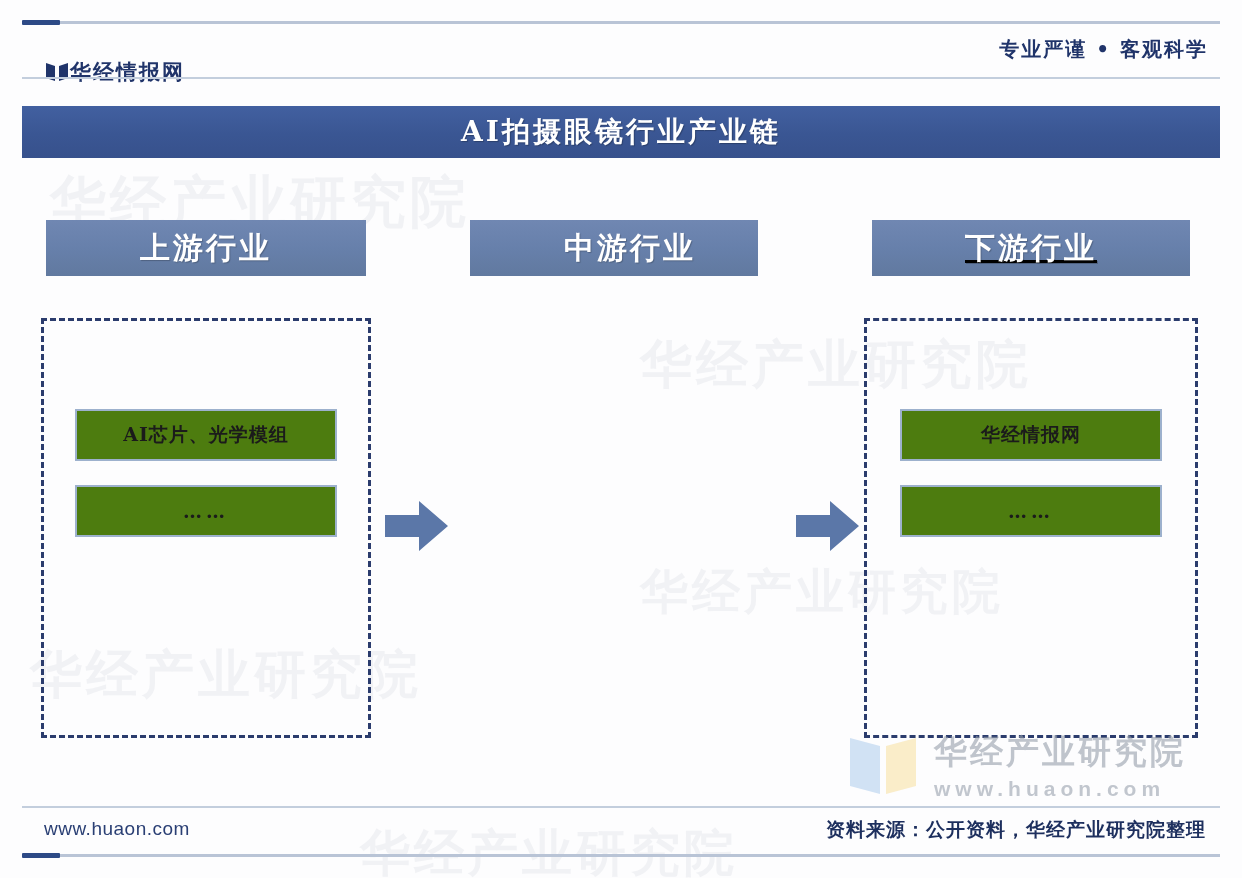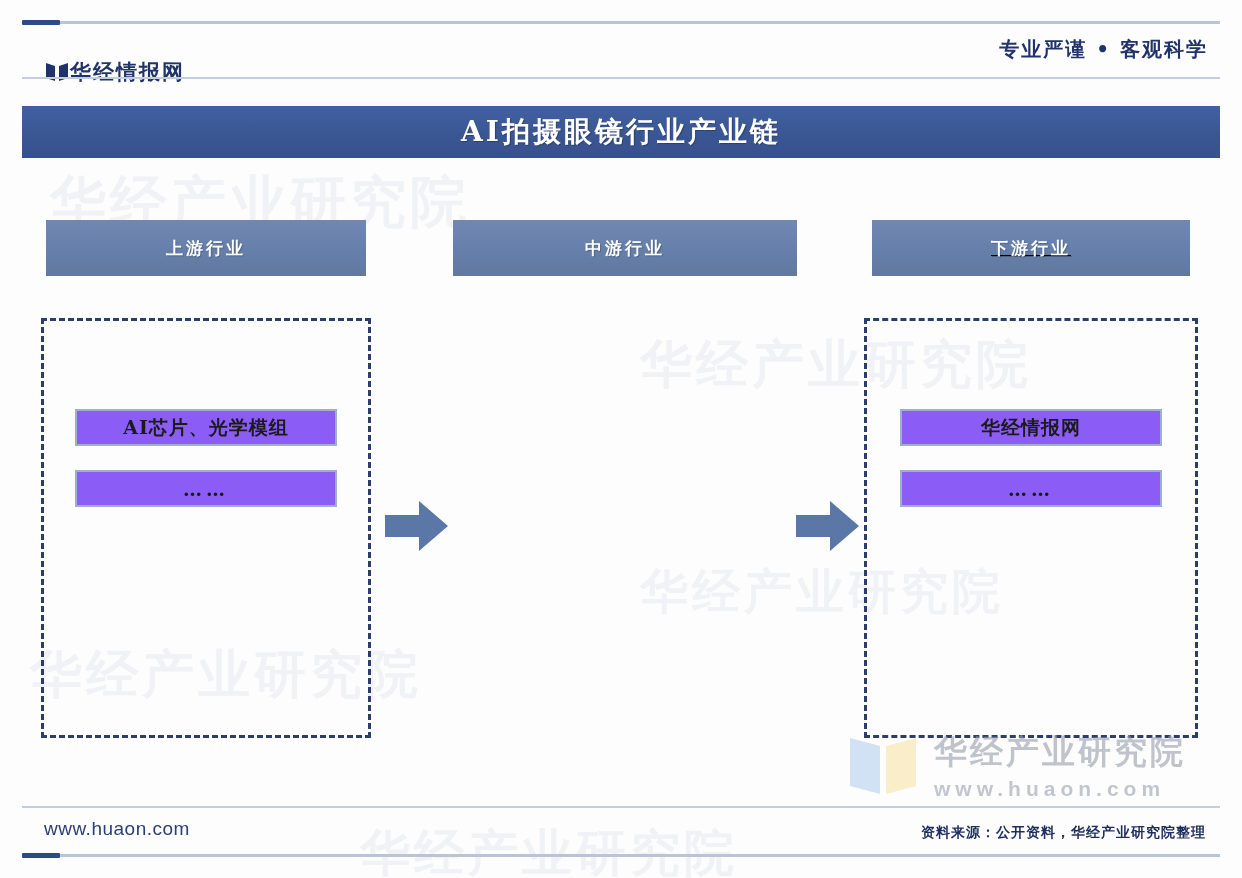--- a/index.html
+++ b/index.html
@@ -154,26 +154,26 @@
 
   .col-header {
     height: 56px;
     background: linear-gradient(180deg, #7087b2 0%, #6780ab 50%, #61799f 100%);
     display: flex;
     align-items: center;
     justify-content: center;
     margin: 0 auto;
   }
   .column.upstream .col-header   { width: 320px; }
-  .column.midstream .col-header  { width: 344px; }
+  .column.midstream .col-header  { width: 256px; padding-left: 32px; }
   .column.downstream .col-header { width: 318px; text-decoration: underline; }
 
   .col-header-text {
     font-family: "DejaVu Serif", "Liberation Serif", serif;
-    font-size: 17px;
+    font-size: 30px;
     font-weight: 700;
     color: #ffffff;
     letter-spacing: 3px;
     text-shadow: 1px 1px 1px rgba(0,0,0,0.22);
   }
 
   .dashed-panel {
     margin-top: 42px;
     height: 420px;
     border: 3px dashed #2b3c6d;
@@ -192,22 +192,22 @@
     gap: 24px;
   }
   .item-stack.centered {
     top: 0;
     bottom: 0;
     justify-content: center;
   }
 
   .item-box {
     width: 262px;
-    height: 37px;
-    background: #8b5cf6;
+    height: 52px;
+    background: #4d7c0f;
     border: 2px solid #9db1cd;
     box-sizing: border-box;
     display: flex;
     align-items: center;
     justify-content: center;
   }
   .item-box.wide { width: 262px; }
   .item-box.highlight {
     width: 262px;
     height: 54px;
@@ -290,23 +290,23 @@
     left: 22px;
     top: 12px;
     font-family: "Liberation Sans", sans-serif;
     font-size: 19px;
     color: #2a3f74;
     letter-spacing: 0.5px;
   }
   .footer-source {
     position: absolute;
     right: 14px;
-    top: 18px;
-    font-family: "DejaVu Serif", "Liberation Serif", serif;
-    font-size: 14px;
+    top: 11px;
+    font-family: "DejaVu Serif", "Liberation Serif", serif;
+    font-size: 19px;
     font-weight: 700;
     color: #1d2f5e;
     letter-spacing: 1px;
     white-space: nowrap;
   }
 </style>
 </head>
 <body>
 
 <div class="page">

